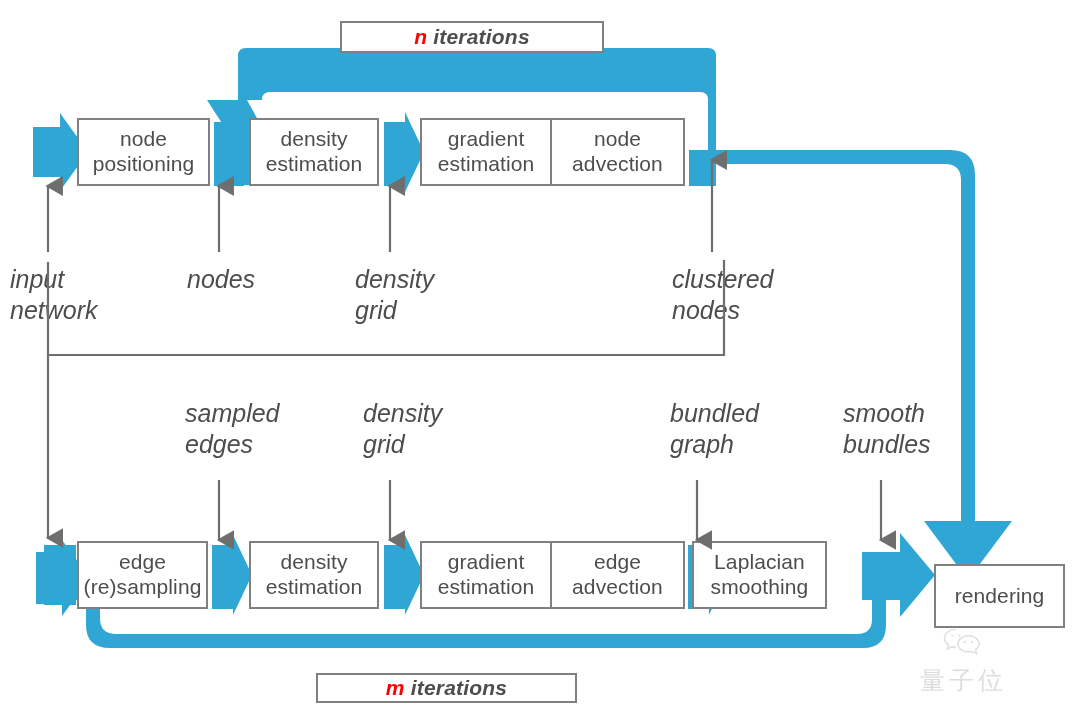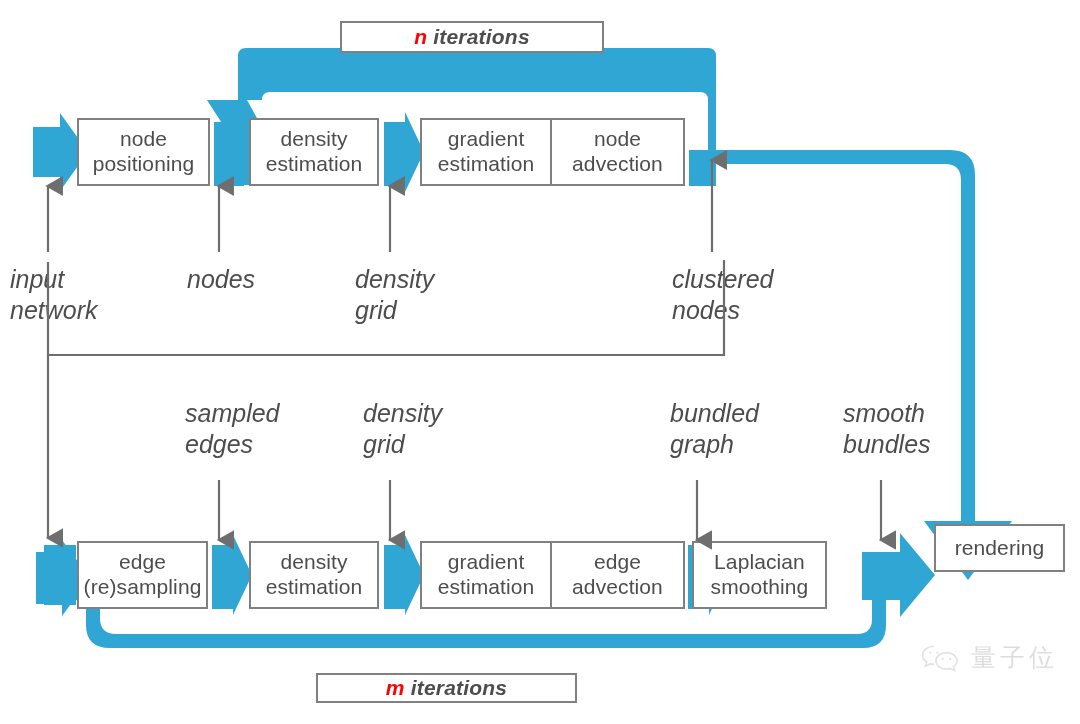--- a/index.html
+++ b/index.html
@@ -199,21 +199,21 @@
 estimation</span>
   </div>
   <div class="proc-box" style="left:551px;top:541px;width:134px;height:68px;border-left-width:1px;">
     <span>edge
 advection</span>
   </div>
   <div class="proc-box" style="left:692px;top:541px;width:135px;height:68px;">
     <span>Laplacian
 smoothing</span>
   </div>
-  <div class="proc-box" style="left:934px;top:524px;width:131px;height:48px;">
+  <div class="proc-box" style="left:934px;top:564px;width:131px;height:64px;">
     <span>rendering</span>
   </div>
 
   <div class="iter-box" style="left:340px;top:21px;width:264px;height:32px;">
     <span class="v">n</span>
     <span>iterations</span>
   </div>
   <div class="iter-box" style="left:316px;top:673px;width:261px;height:30px;">
     <span class="v">m</span>
     <span>iterations</span>
@@ -229,21 +229,21 @@
 
   <div class="ann" style="left:185px;top:398px;"><span>sampled
 edges</span></div>
   <div class="ann" style="left:363px;top:398px;"><span>density
 grid</span></div>
   <div class="ann" style="left:843px;top:398px;"><span>smooth
 bundles</span></div>
   <div class="ann" style="left:670px;top:398px;"><span>bundled
 graph</span></div>
 
-  <div class="wm" style="left:920px;top:641px;">
+  <div class="wm" style="left:920px;top:625px;flex-direction:column;">
     <svg width="44" height="32" viewBox="0 0 44 32">
       <g fill="none" stroke="#bdbdbd" stroke-width="1.6">
         <path d="M14,4.2 C7.6,4.2 2.6,8.3 2.6,13.2 C2.6,15.9 4.2,18.4 6.7,20 L5.3,24.3 L10.1,21.9 C11.3,22.2 12.6,22.4 14,22.4"></path>
         <circle cx="10.3" cy="10.6" r="1.15" fill="#bdbdbd" stroke="none"></circle>
         <circle cx="17.4" cy="10.6" r="1.15" fill="#bdbdbd" stroke="none"></circle>
         <path d="M26.5,10.6 C20.6,10.6 15.9,14.3 15.9,18.8 C15.9,23.3 20.6,27 26.5,27 C27.8,27 29.1,26.8 30.2,26.5 L34.6,28.6 L33.4,24.8 C35.6,23.3 37.1,21.2 37.1,18.8 C37.1,14.3 32.4,10.6 26.5,10.6 Z"></path>
         <circle cx="22.7" cy="16.9" r="1.05" fill="#bdbdbd" stroke="none"></circle>
         <circle cx="30.3" cy="16.9" r="1.05" fill="#bdbdbd" stroke="none"></circle>
       </g>
     </svg>

